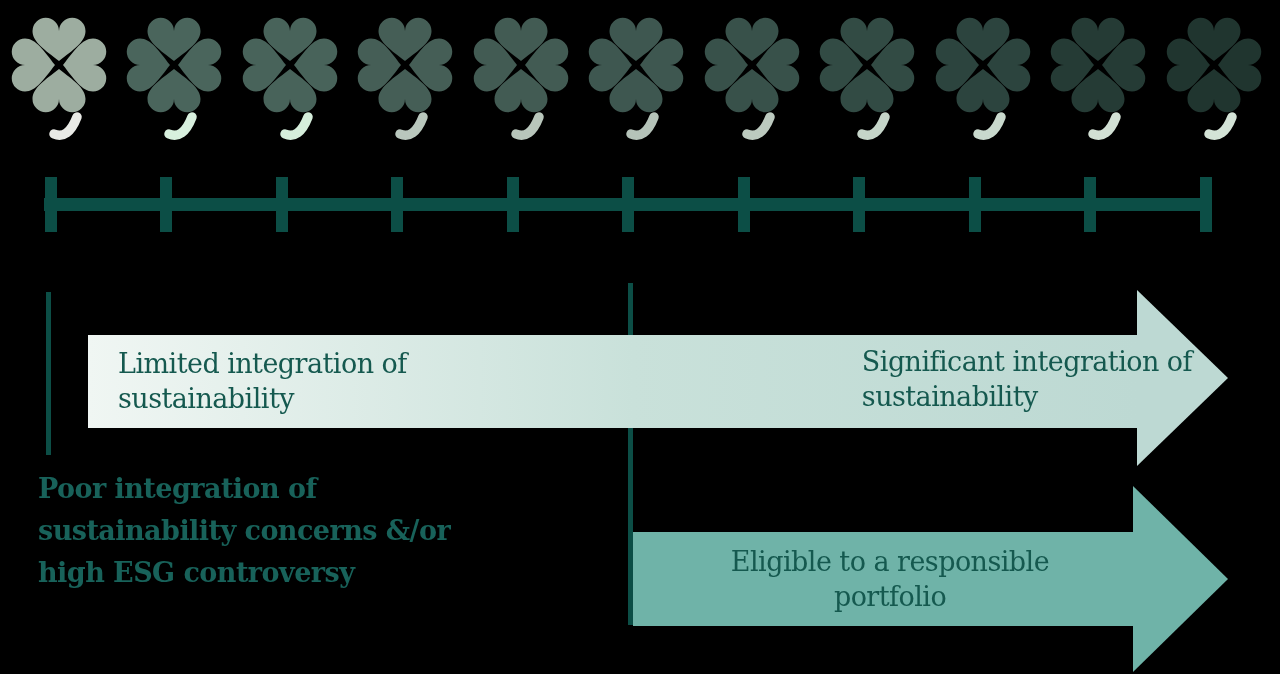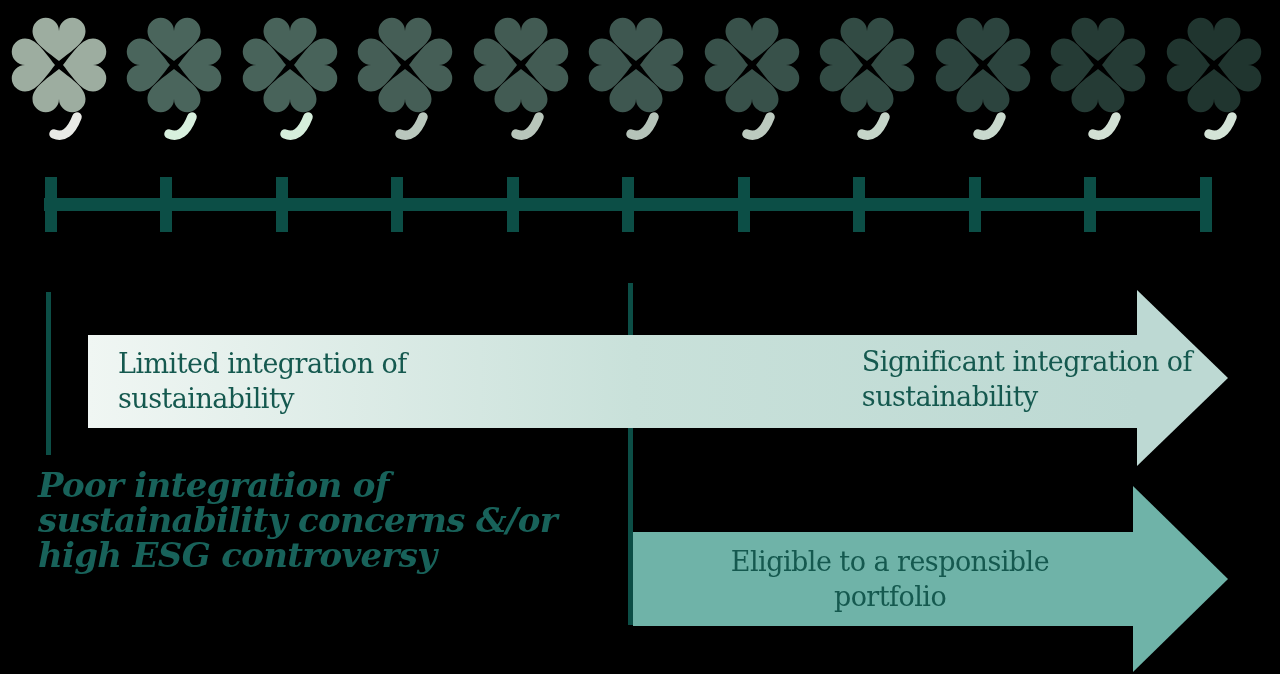--- a/index.html
+++ b/index.html
@@ -50,23 +50,22 @@
     color:var(--text);
     font-size:27px;line-height:35px;
     letter-spacing:-0.02em;
   }
   .label-limited{position:absolute;left:10px;top:56px;margin-left:20px;}
   .label-significant{position:absolute;right:36px;top:54px;}
   .label-eligible{text-align:center;margin-left:14px;}
   .label-poor{
     position:absolute;left:38px;top:468px;
     font-weight:bold;color:var(--poor-text);
-    font-size:34px;line-height:35px;letter-spacing:-0.02em;
+    font-size:27px;line-height:42px;letter-spacing:-0.02em;
     white-space:pre-line;
-    font-style:italic;
   }
 </style>
 </head>
 <body>
 
 <div id="canvas">
 
   <div id="clover-row">
       <svg class="clover" style="left:3.5px" viewBox="0 0 110 135">
      <g fill="#9dada0">

